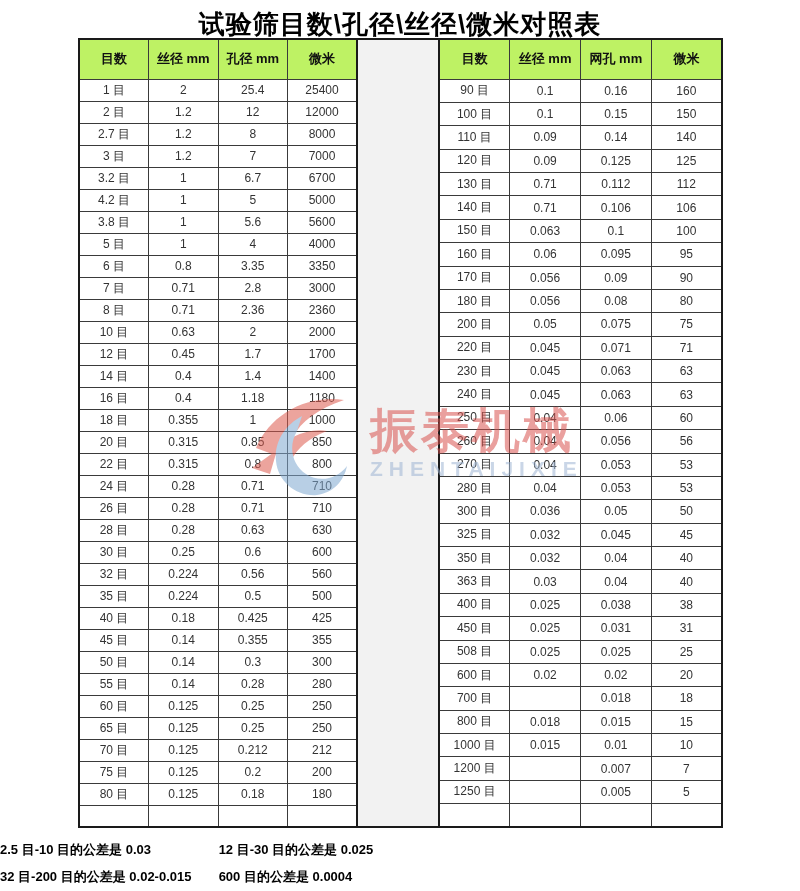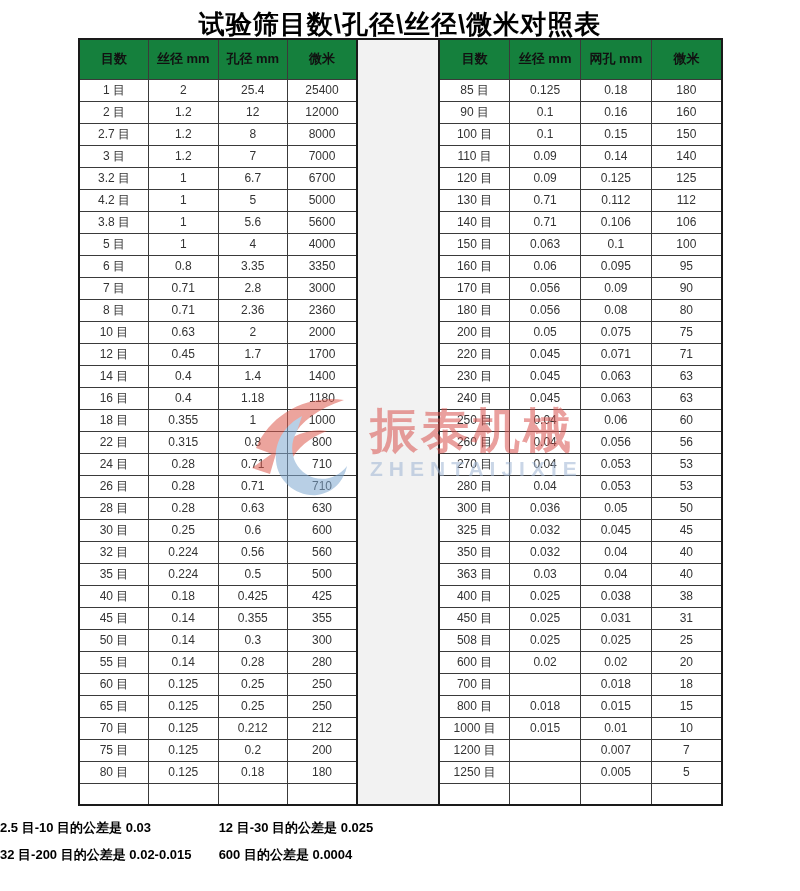--- a/index.html
+++ b/index.html
@@ -38,21 +38,21 @@
     text-align: center;
     vertical-align: middle;
     font-size: 12px;
     color: #333;
     height: 22px;
     padding: 0 2px;
     overflow: hidden;
     white-space: nowrap;
   }
   table.mesh th {
-    background: #15803d;
+    background: #bef264;
     height: 40px;
     font-size: 13px;
     font-weight: 700;
     color: #111;
   }
   table.left-t  { width: 280px; }
   table.right-t { width: 285px; }
 
   .gap-spacer {
     width: 80px;
@@ -207,20 +207,26 @@
             <td>1.18</td>
             <td>1180</td>
           </tr>
           <tr>
             <td>18 目</td>
             <td>0.355</td>
             <td>1</td>
             <td>1000</td>
           </tr>
           <tr>
+            <td>20 目</td>
+            <td>0.315</td>
+            <td>0.85</td>
+            <td>850</td>
+          </tr>
+          <tr>
             <td>22 目</td>
             <td>0.315</td>
             <td>0.8</td>
             <td>800</td>
           </tr>
           <tr>
             <td>24 目</td>
             <td>0.28</td>
             <td>0.71</td>
             <td>710</td>
@@ -321,26 +327,20 @@
     <table class="mesh right-t">
         <thead>
           <tr>
             <th>目数</th>
             <th>丝径 mm</th>
             <th>网孔 mm</th>
             <th>微米</th>
           </tr>
         </thead>
         <tbody>
-          <tr>
-            <td>85 目</td>
-            <td>0.125</td>
-            <td>0.18</td>
-            <td>180</td>
-          </tr>
           <tr>
             <td>90 目</td>
             <td>0.1</td>
             <td>0.16</td>
             <td>160</td>
           </tr>
           <tr>
             <td>100 目</td>
             <td>0.1</td>
             <td>0.15</td>

